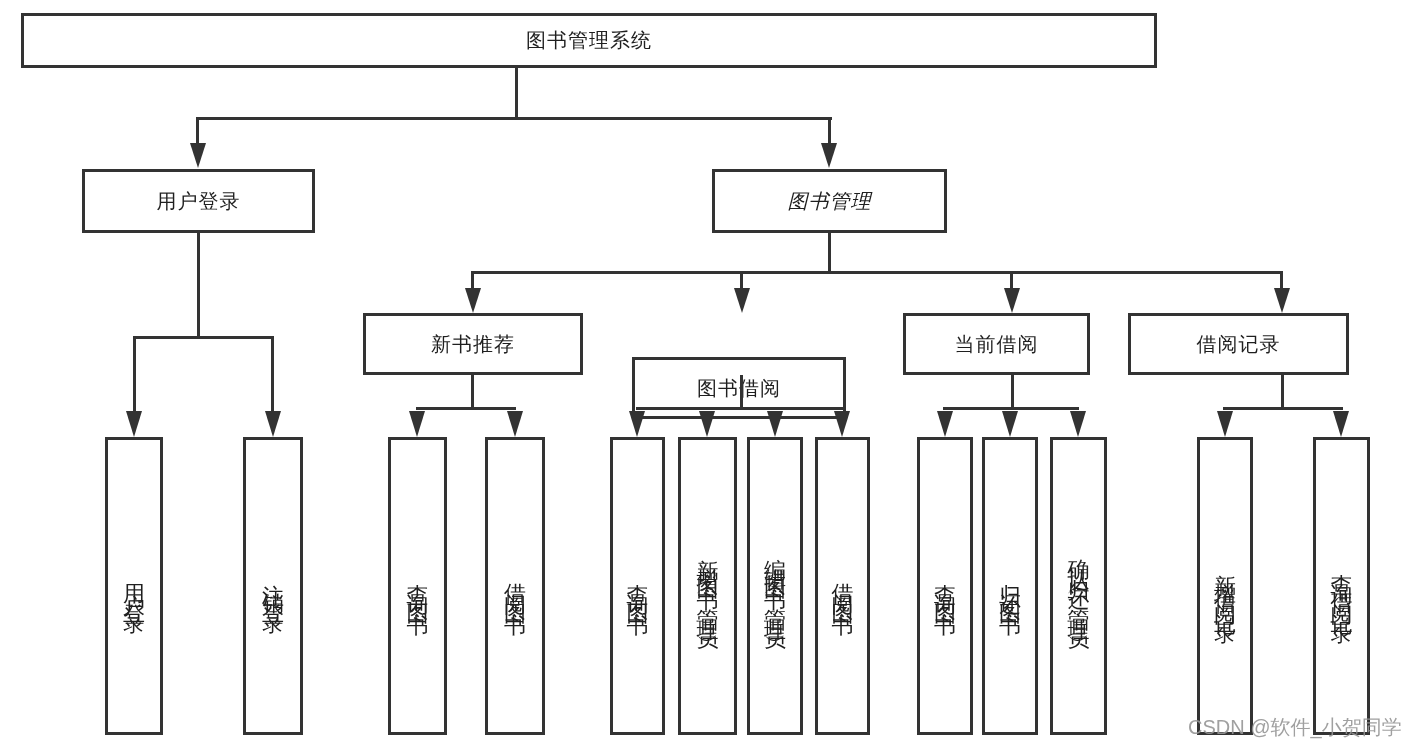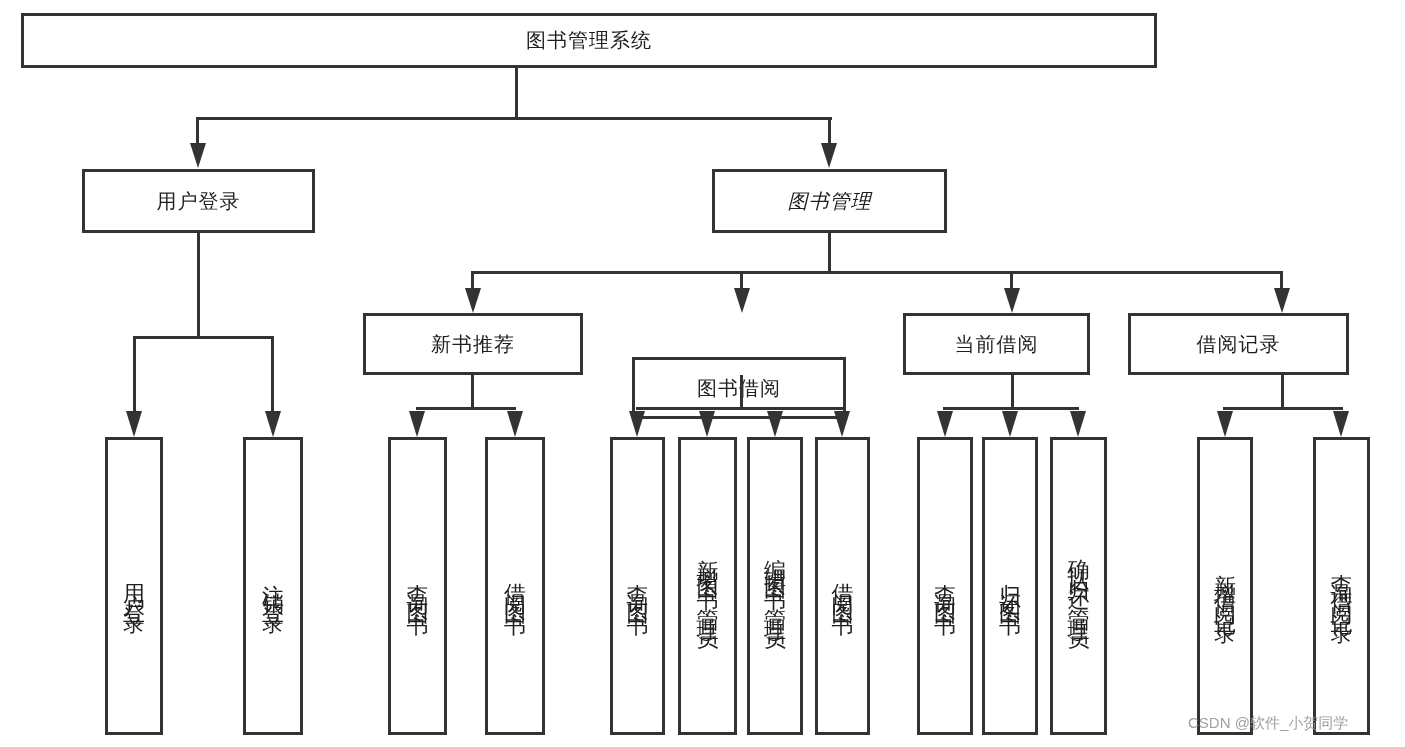--- a/index.html
+++ b/index.html
@@ -21,21 +21,21 @@
   .hline{height:3px;}
   .vline{width:3px;}
   .arrow{
     position:absolute;width:0;height:0;
     border-left:8px solid transparent;border-right:8px solid transparent;
     border-top:26px solid #333333;
   }
   .arrow.a2{border-top-width:25px;}
   #watermark{
     position:absolute;left:1188px;top:714px;z-index:10;
-    font-size:15px;color:rgba(150,150,150,0.9);white-space:nowrap;
+    font-size:20px;color:rgba(150,150,150,0.9);white-space:nowrap;
   }
 </style>
 </head>
 <body>
 
 <div id="stage">
 
   <div class="box" style="left:21px;top:13px;width:1136px;height:55px;">
     <span>图书管理系统</span>
   </div>

